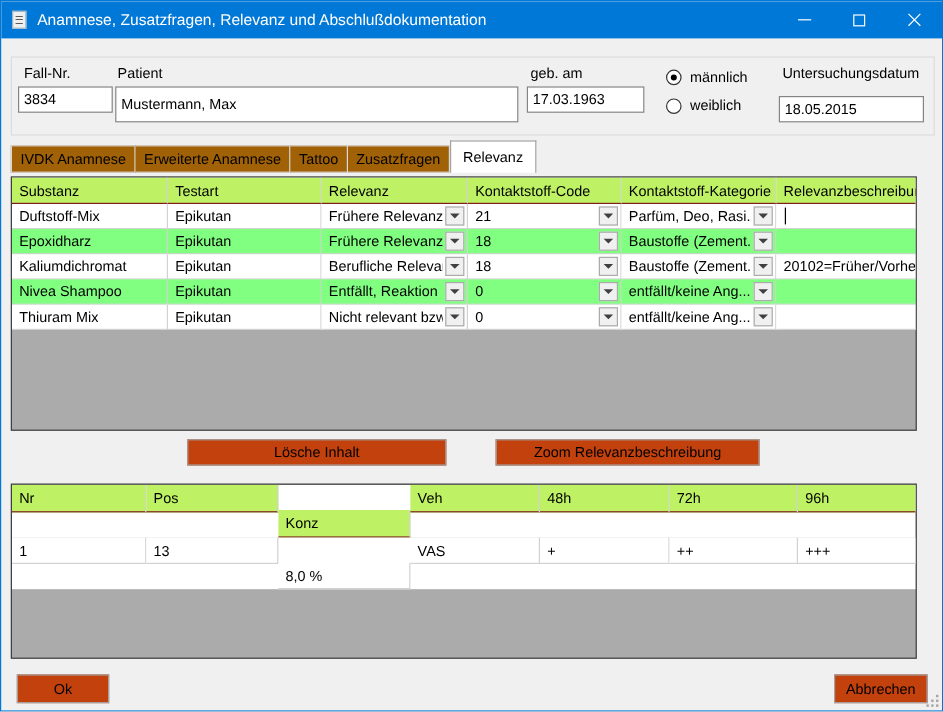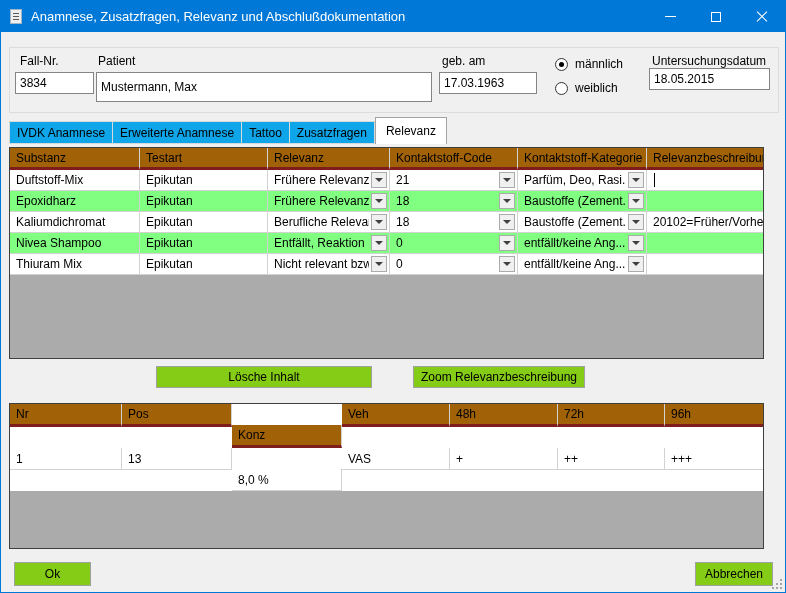--- a/index.html
+++ b/index.html
@@ -52,36 +52,36 @@
   }
   .radio.checked::after {
     content:""; position:absolute; left:3px; top:3px; right:3px; bottom:3px;
     background:#000; border-radius:50%;
   }
 
   
   .tabbar { position:absolute; left:8px; top:116px; height:27px; display:flex; align-items:flex-end; }
   .tab {
     height:23px; padding:0 7px; display:flex; align-items:center;
-    background:#0ea5e9; border:1px solid #d9d9d9; border-left:none;
+    background:#a16207; border:1px solid #d9d9d9; border-left:none;
     font-size:12px; white-space:nowrap;
   }
   .tab:first-child { border-left:1px solid #d9d9d9; }
   .tab.active {
     height:27px; background:#fff; border:1px solid #a3a3a3; border-bottom:none;
     padding:0 10px; position:relative; z-index:2;
   }
 
   
   .grid {
     position:absolute; background:#ababab; border:1px solid #3f3f3f;
     display:flex; flex-direction:column; overflow:hidden;
   }
   .g-row { display:flex; background:#fff; flex:none; }
-  .g-head .cell { height:22px; background:#a16207; border-bottom:3px solid #7f1d1d; font-size:12px; }
+  .g-head .cell { height:22px; background:#bef264; border-bottom:1px solid #7f1d1d; font-size:12px; }
   .cell {
     height:21px; padding:0 2px 0 6px; display:flex; align-items:center;
     border-right:1px solid #d2d2d2; border-bottom:1px solid #d2d2d2;
     overflow:hidden; white-space:nowrap; font-size:12px; background:inherit;
   }
   .cell:last-child { border-right:none; }
   .g-row.hl { background:#80ff80; }
   .cell.combo { justify-content:space-between; padding-right:2px; }
   .cell.combo .ctext { overflow:hidden; white-space:nowrap; flex:1; }
   .dd {
@@ -99,21 +99,21 @@
   .g1c0{width:130px;} .g1c1{width:128px;} .g1c2{width:122px;}
   .g1c3{width:128px;} .g1c4{width:129px;} .g1c5{width:116px; flex:1;}
   
   .g2c0{width:112px;} .g2c1{width:110px;} .g2c2{width:110px;margin-top:21px;} .g2c3{width:108px;}
   .g2c4{width:108px;} .g2c5{width:107px;} .g2c6{width:98px; flex:1;}
   #reaktion-grid .cell { height:22px; }
   #reaktion-grid .g-head .cell { height:23px; }
 
   
   .btn {
-    position:absolute; background:#84cc16; border:1px solid #a0a0a0;
+    position:absolute; background:#c2410c; border:1px solid #a0a0a0;
     display:flex; align-items:center; justify-content:center;
     font-size:12px; font-family:"Liberation Sans", sans-serif; white-space:nowrap;
   }
 
   
   .grip { position:absolute; right:3px; bottom:3px; width:13px; height:13px; }
   .grip i {
     position:absolute; width:2px; height:2px; background:#a5a5a5;
   }
 </style>
@@ -151,21 +151,21 @@
     <div class="radio-row" style="left:545px; top:9px;">
       <span class="radio checked"></span>
       <span>männlich</span>
     </div>
     <div class="radio-row" style="left:545px; top:33px;">
       <span class="radio"></span>
       <span>weiblich</span>
     </div>
 
     <span class="lbl" style="left:642px; top:6px;">Untersuchungsdatum</span>
-    <div class="tb" style="left:639px; top:20px; width:121px; height:22px;">18.05.2015</div>
+    <div class="tb" style="left:639px; top:32px; width:121px; height:22px;">18.05.2015</div>
   </div>
 
   <div class="tabbar">
     <div class="tab">IVDK Anamnese</div>
     <div class="tab">Erweiterte Anamnese</div>
     <div class="tab">Tattoo</div>
     <div class="tab">Zusatzfragen</div>
     <div class="tab active">Relevanz</div>
   </div>
 
@@ -297,21 +297,21 @@
           <span class="ctext">entfällt/keine Ang...</span>
           <span class="dd">
             <span class="arr"></span>
           </span>
         </div>
       <div class="cell g1c5"></div>
     </div>
   </div>
 
   <div class="btn" style="left:155px; top:365px; width:216px; height:22px;">Lösche Inhalt</div>
-  <div class="btn" style="left:412px; top:365px; width:172px; height:22px;">Zoom Relevanzbeschreibung</div>
+  <div class="btn" style="left:412px; top:365px; width:220px; height:22px;">Zoom Relevanzbeschreibung</div>
 
   <div class="grid" id="reaktion-grid" style="left:8px; top:402px; width:755px; height:146px;">
     <div class="g-row g-head">
       <div class="cell g2c0">Nr</div>
       <div class="cell g2c1">Pos</div>
       <div class="cell g2c2">Konz</div>
       <div class="cell g2c3">Veh</div>
       <div class="cell g2c4">48h</div>
       <div class="cell g2c5">72h</div>
       <div class="cell g2c6">96h</div>

